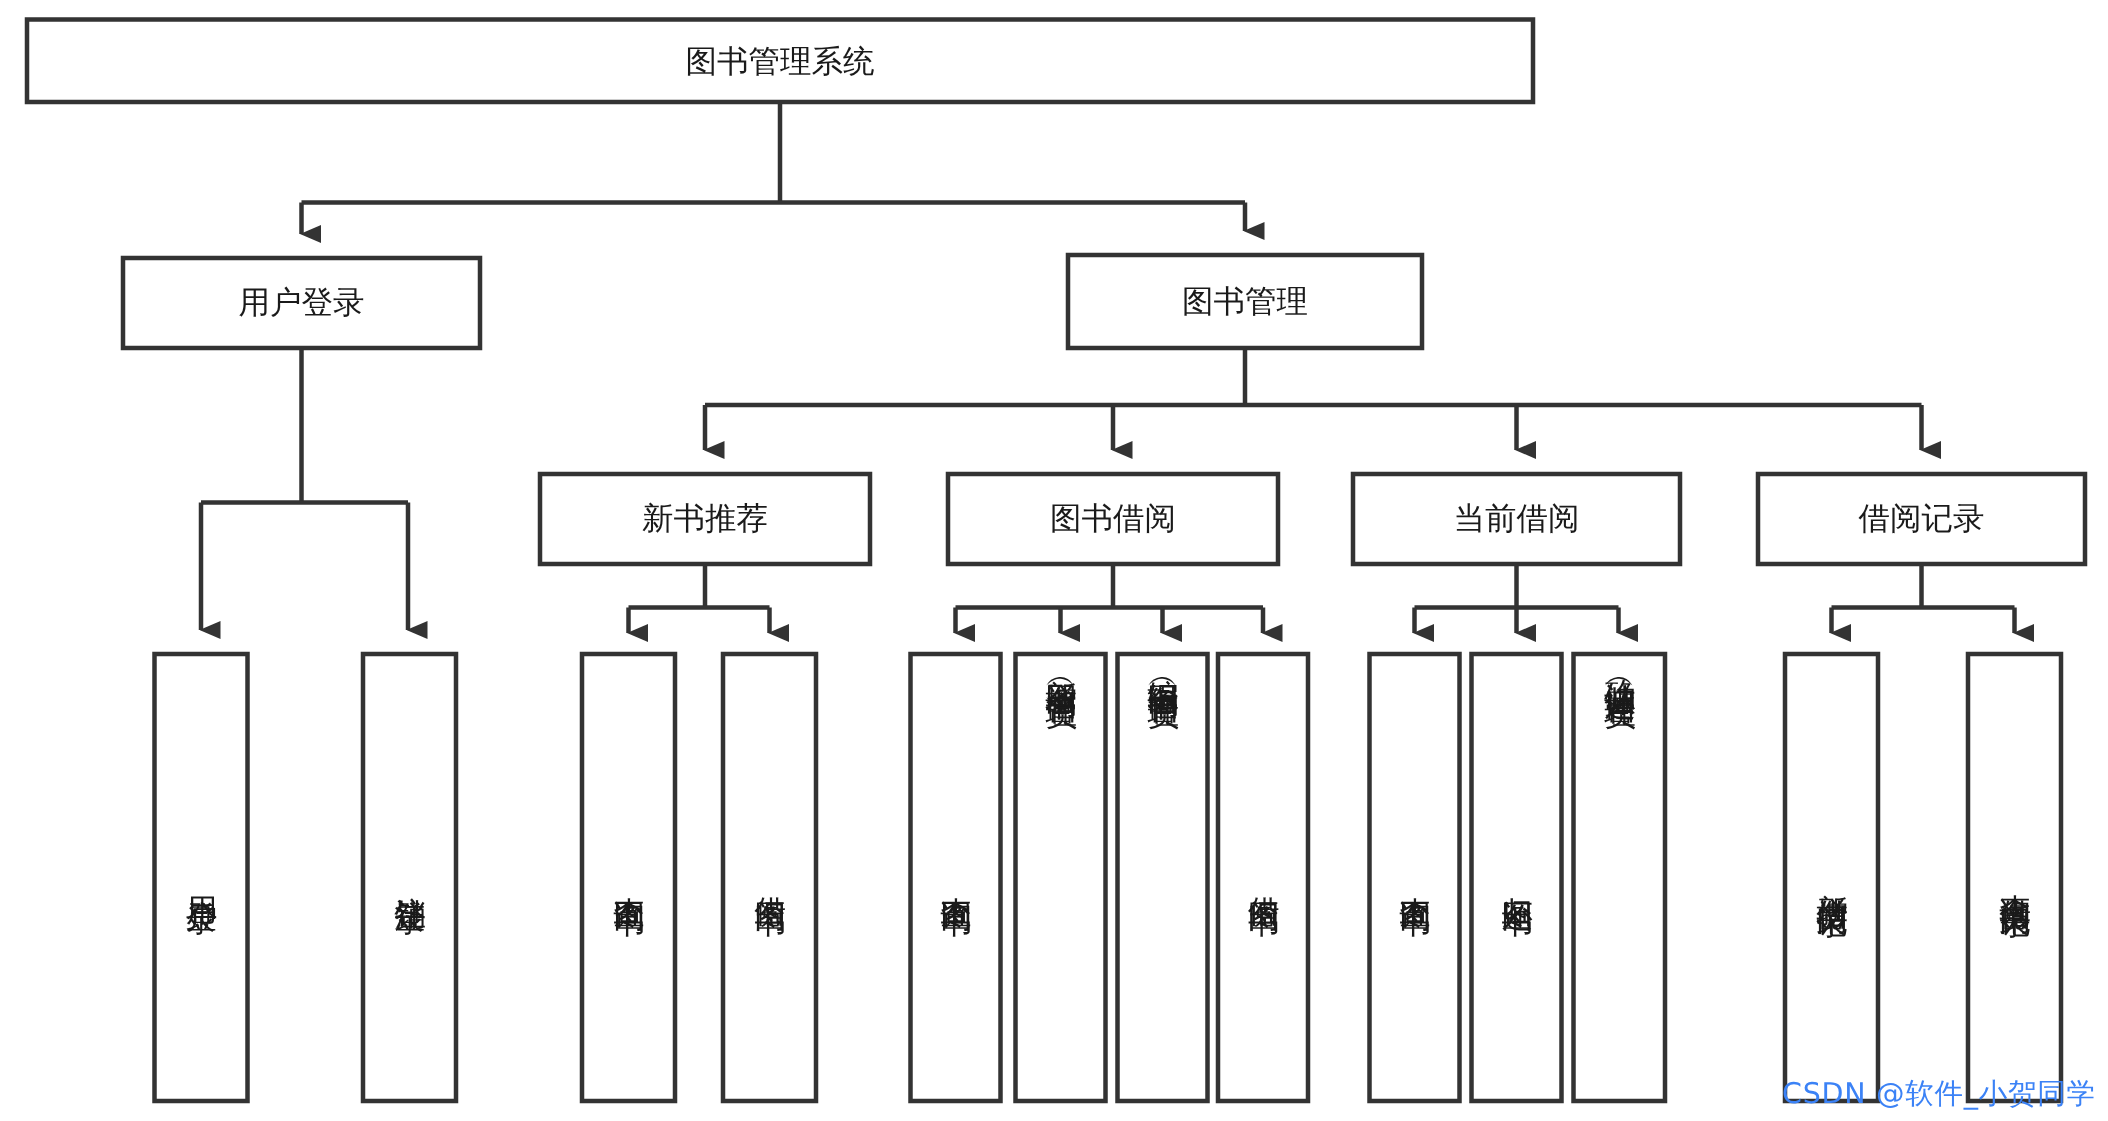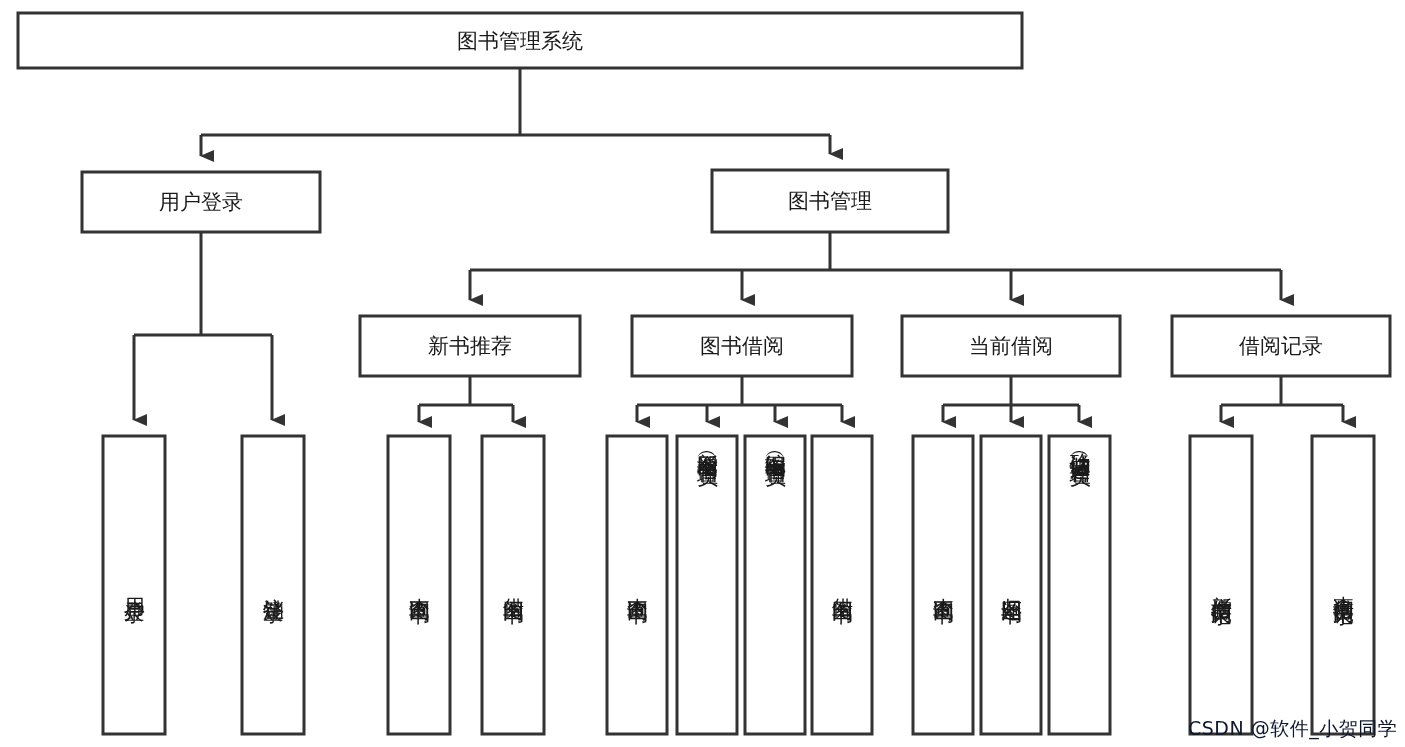--- a/index.html
+++ b/index.html
@@ -65,21 +65,21 @@
     line-height: 1.0;
     letter-spacing: 2px;
     white-space: nowrap;
   }
   #watermark {
     position: absolute;
     left: 1188px;
     top: 716px;
     font-family: "DejaVu Sans", "Liberation Sans", sans-serif;
     font-size: 19px;
-    color: #0f172a;
+    color: #3b82f6;
     white-space: nowrap;
     letter-spacing: 0.5px;
   }
 </style>
 </head>
 <body>
 
 <div id="diagram-root">
 
   <svg id="tree-svg" viewBox="0 0 1405 747">

